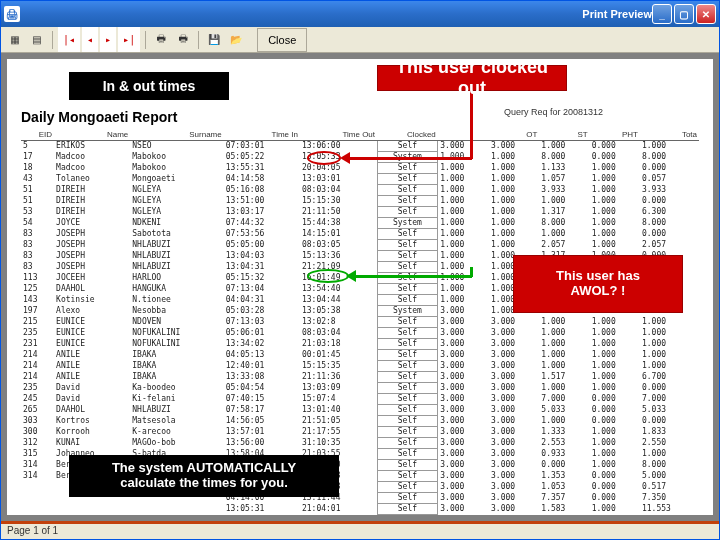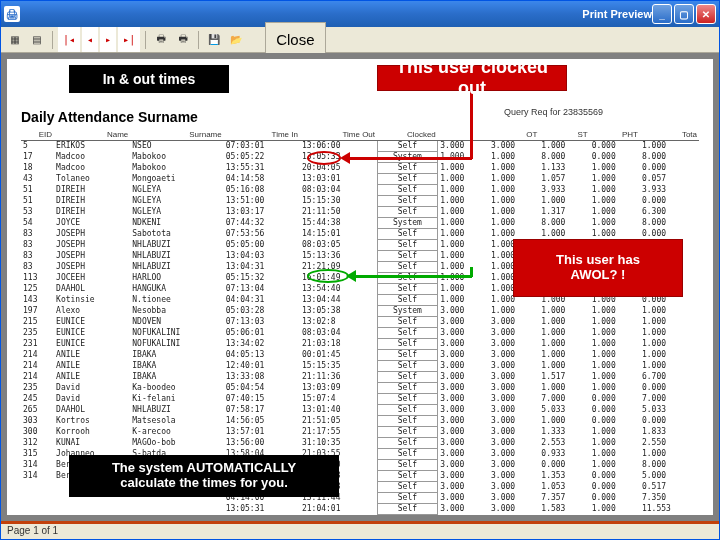--- a/index.html
+++ b/index.html
@@ -13,21 +13,21 @@
   .titlebar .win-controls { display: flex; gap: 2px; }
   .titlebar .win-btn { width: 20px; height: 20px; border: 1px solid #fff; border-radius: 3px; display: flex; align-items: center; justify-content: center; font-size: 10px; font-weight: bold; color: #fff; }
   .win-min { background: linear-gradient(to bottom,#6fa1e0,#2a6dc9); }
   .win-max { background: linear-gradient(to bottom,#6fa1e0,#2a6dc9); }
   .win-close { background: linear-gradient(to bottom,#e88,#c22); }
   
   .toolbar { height: 26px; background: #ece9d8; border-bottom: 1px solid #aca899; display: flex; align-items: center; padding: 0 4px; gap: 2px; }
   .tool-btn { width: 20px; height: 20px; display: flex; align-items: center; justify-content: center; font-size: 10px; color: #333; border: 1px solid transparent; }
   .tool-sep { width: 1px; height: 18px; background: #aca899; margin: 0 3px; }
   .tool-btn.page { width: auto; padding: 0 4px; font-family: monospace; }
-  .close-btn { height: 36px; padding: 0 10px; border: 1px solid #aca899; background: #ece9d8; font-size: 15px; margin-left: 17px; display: flex; align-items: center; }
+  .close-btn { height: 24px; padding: 0 10px; border: 1px solid #aca899; background: #ece9d8; font-size: 11px; margin-left: 9px; display: flex; align-items: center; }
   
   .document-area { flex: 1; background: #808080; padding: 6px; position: relative; overflow: hidden; }
   .page { background: #fff; width: 100%; height: 100%; position: relative; overflow: hidden; padding: 6px 14px; }
   
   .report-title { font-family: Arial, sans-serif; font-size: 14px; font-weight: bold; color: #000; margin-top: 44px; margin-bottom: 4px; filter: blur(0.4px); }
   .query-line { position: absolute; right: 110px; top: 48px; font-size: 9px; color: #333; filter: blur(0.6px); }
   
   .report-table { font-size: 8px; color: #222; width: 100%; border-collapse: collapse; filter: blur(0.55px); }
   .report-table th { text-align: right; font-weight: normal; border-bottom: 1px solid #666; padding: 1px 2px; font-size: 8px; color: #333; }
   .report-table td { padding: 0 2px; white-space: nowrap; font-family: monospace; font-size: 8px; line-height: 10px; }
@@ -74,22 +74,22 @@
     <div class="tool-btn">🖶</div>
     <div class="tool-btn">🖶</div>
     <div class="tool-sep"></div>
     <div class="tool-btn">💾</div>
     <div class="tool-btn">📂</div>
     <div class="close-btn">Close</div>
   </div>
 
   <div class="document-area">
     <div class="page">
-      <div class="report-title">Daily Attendance Surname</div>
-      <div class="query-line">Query Req   for 23835569</div>
+      <div class="report-title">Daily Mongoaeti Report</div>
+      <div class="query-line">Query Req   for 20081312</div>
       <table class="report-table">
         <thead>
             <tr id="thead-row">
               <th>EID</th>
               <th>Name</th>
               <th>Surname</th>
               <th>Time In</th>
               <th>Time Out</th>
               <th>Clocked</th>
               <th></th>
@@ -551,23 +551,23 @@
               <td class="cboxed">Self</td>
               <td>3.000</td>
               <td>3.000</td>
               <td>1.733</td>
               <td>0.000</td>
               <td>0.000</td>
             </tr>
           </tbody>
       </table>
 
-      <div class="callout black" style="left:62px; top:6px; width:160px; height:28px;">In &amp; out times</div>
+      <div class="callout black" style="left:62px; top:13px; width:160px; height:28px;">In &amp; out times</div>
       <div class="callout" style="left:370px; top:6px; width:190px; height:26px;">This user clocked out</div>
-      <div class="callout multi" style="right:30px; top:180px; width:170px; height:58px;">
+      <div class="callout multi" style="right:30px; top:196px; width:170px; height:58px;">
         <span>This user has</span>
         <span>AWOL? !</span>
       </div>
       <div class="callout black multi" style="left:62px; bottom:18px; width:270px; height:42px; font-size:13px;">
         <span>The system AUTOMATICALLY</span>
         <span>calculate the times for you.</span>
       </div>
 
       <div class="arrow-line-v" style="left:463px; top:32px; height:68px;"></div>
       <div class="arrow-line-h" style="left:342px; top:98px; width:123px;"></div>

